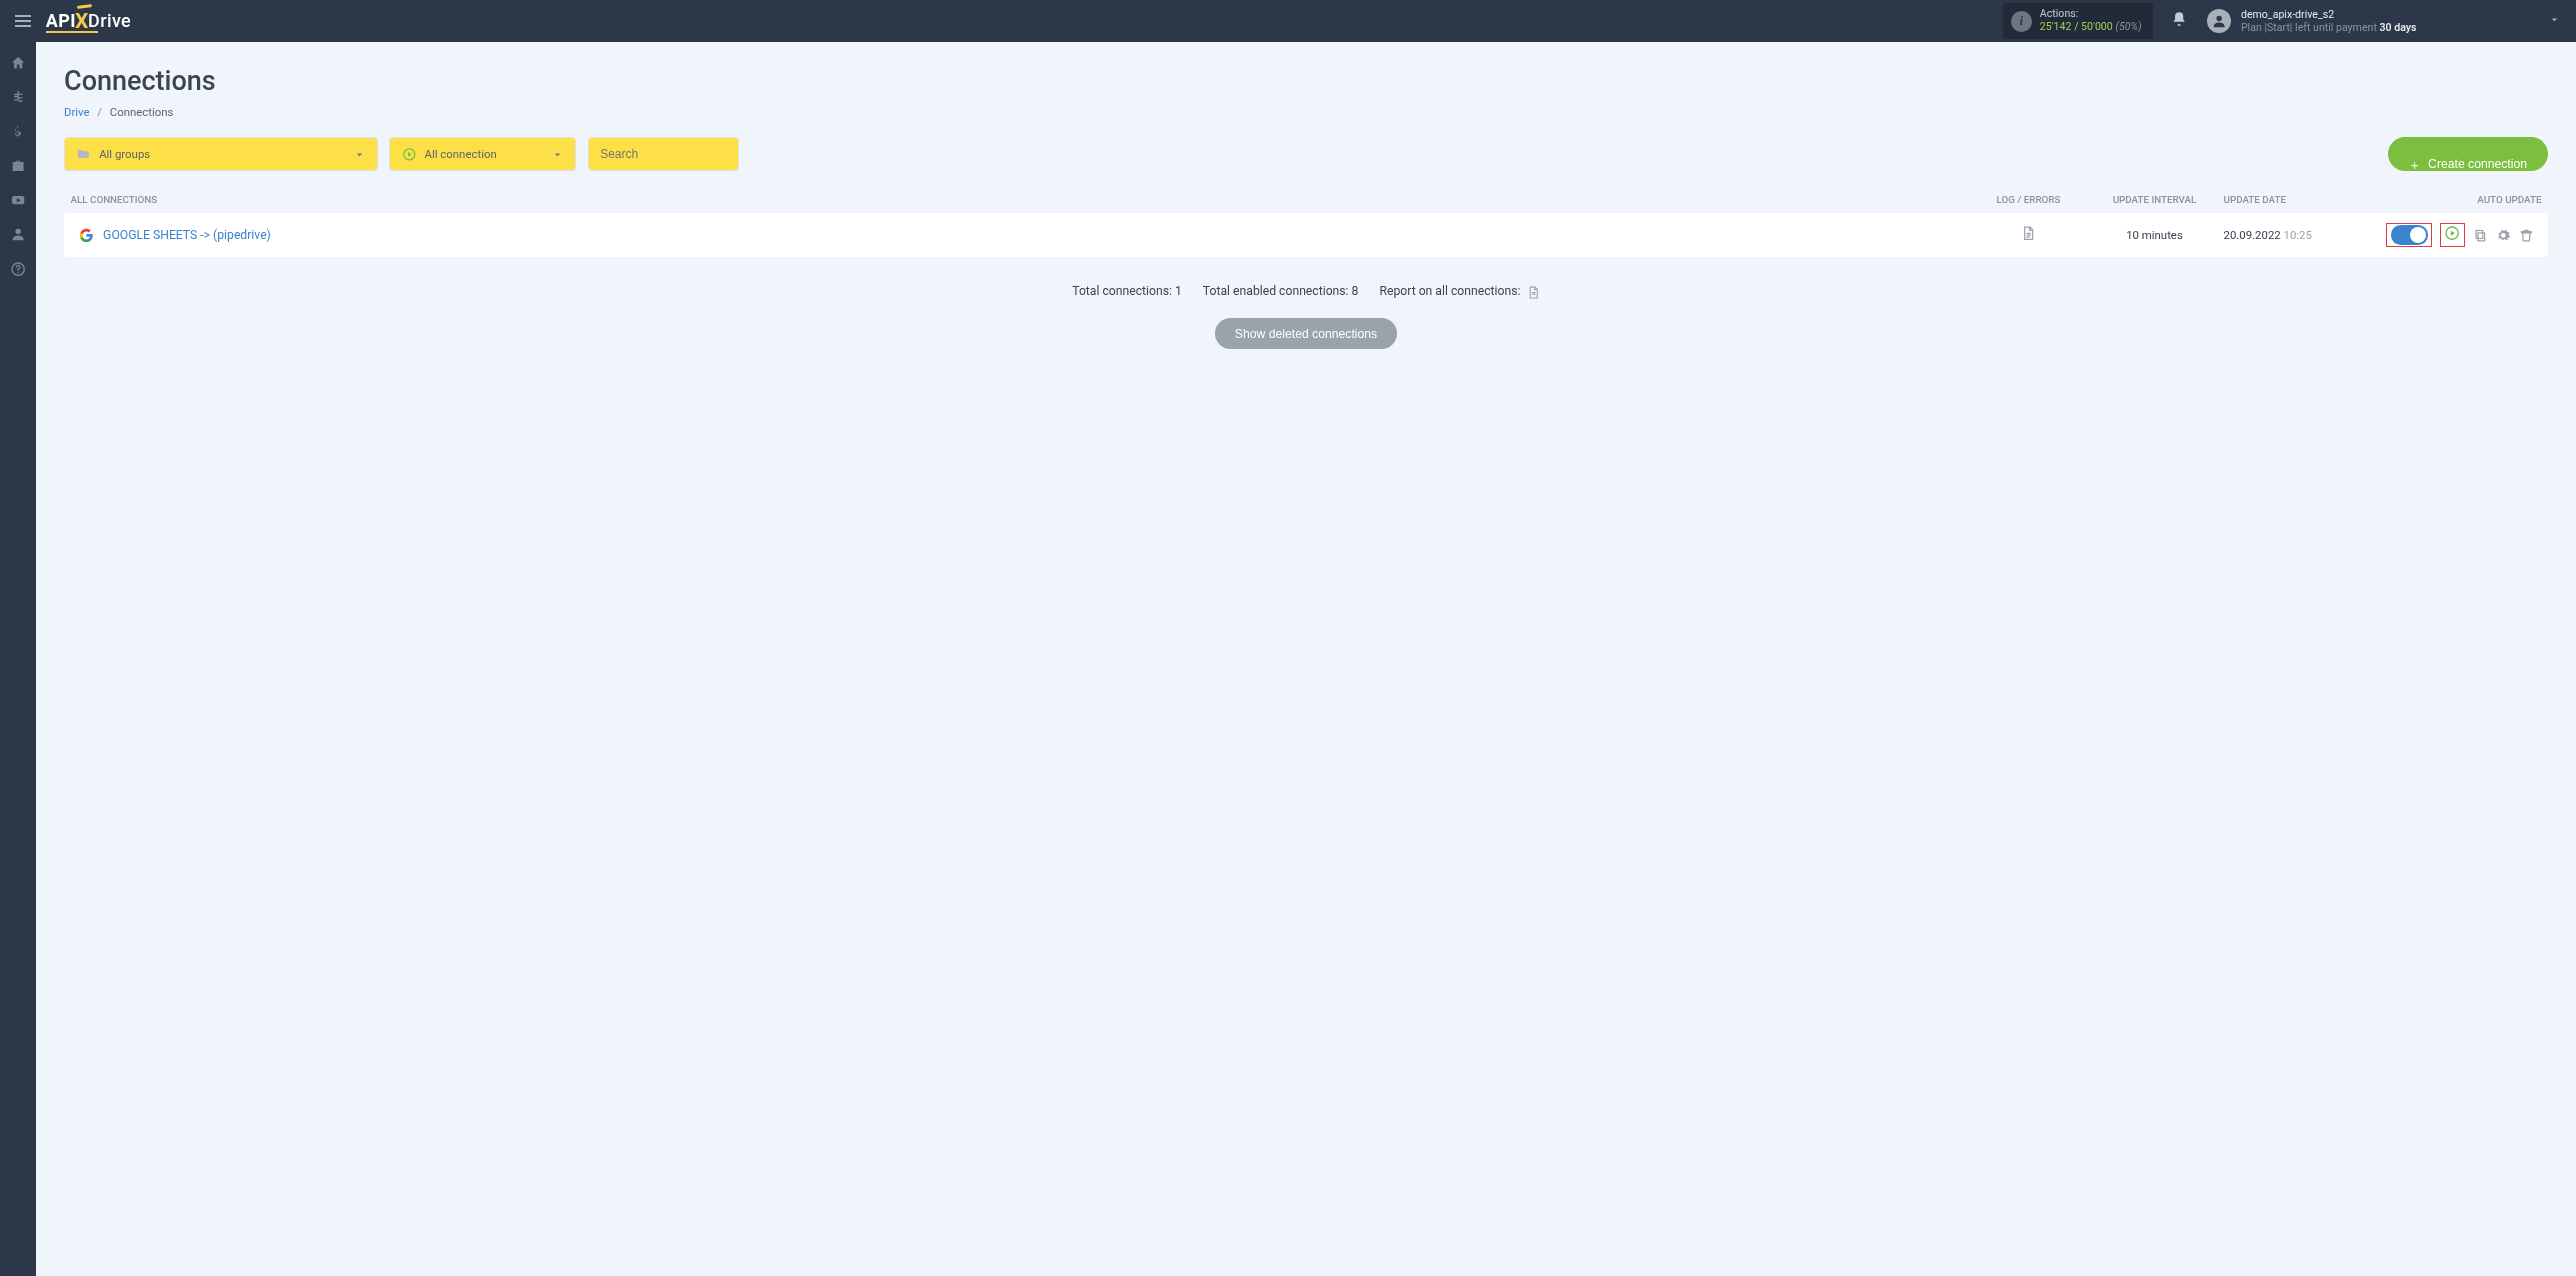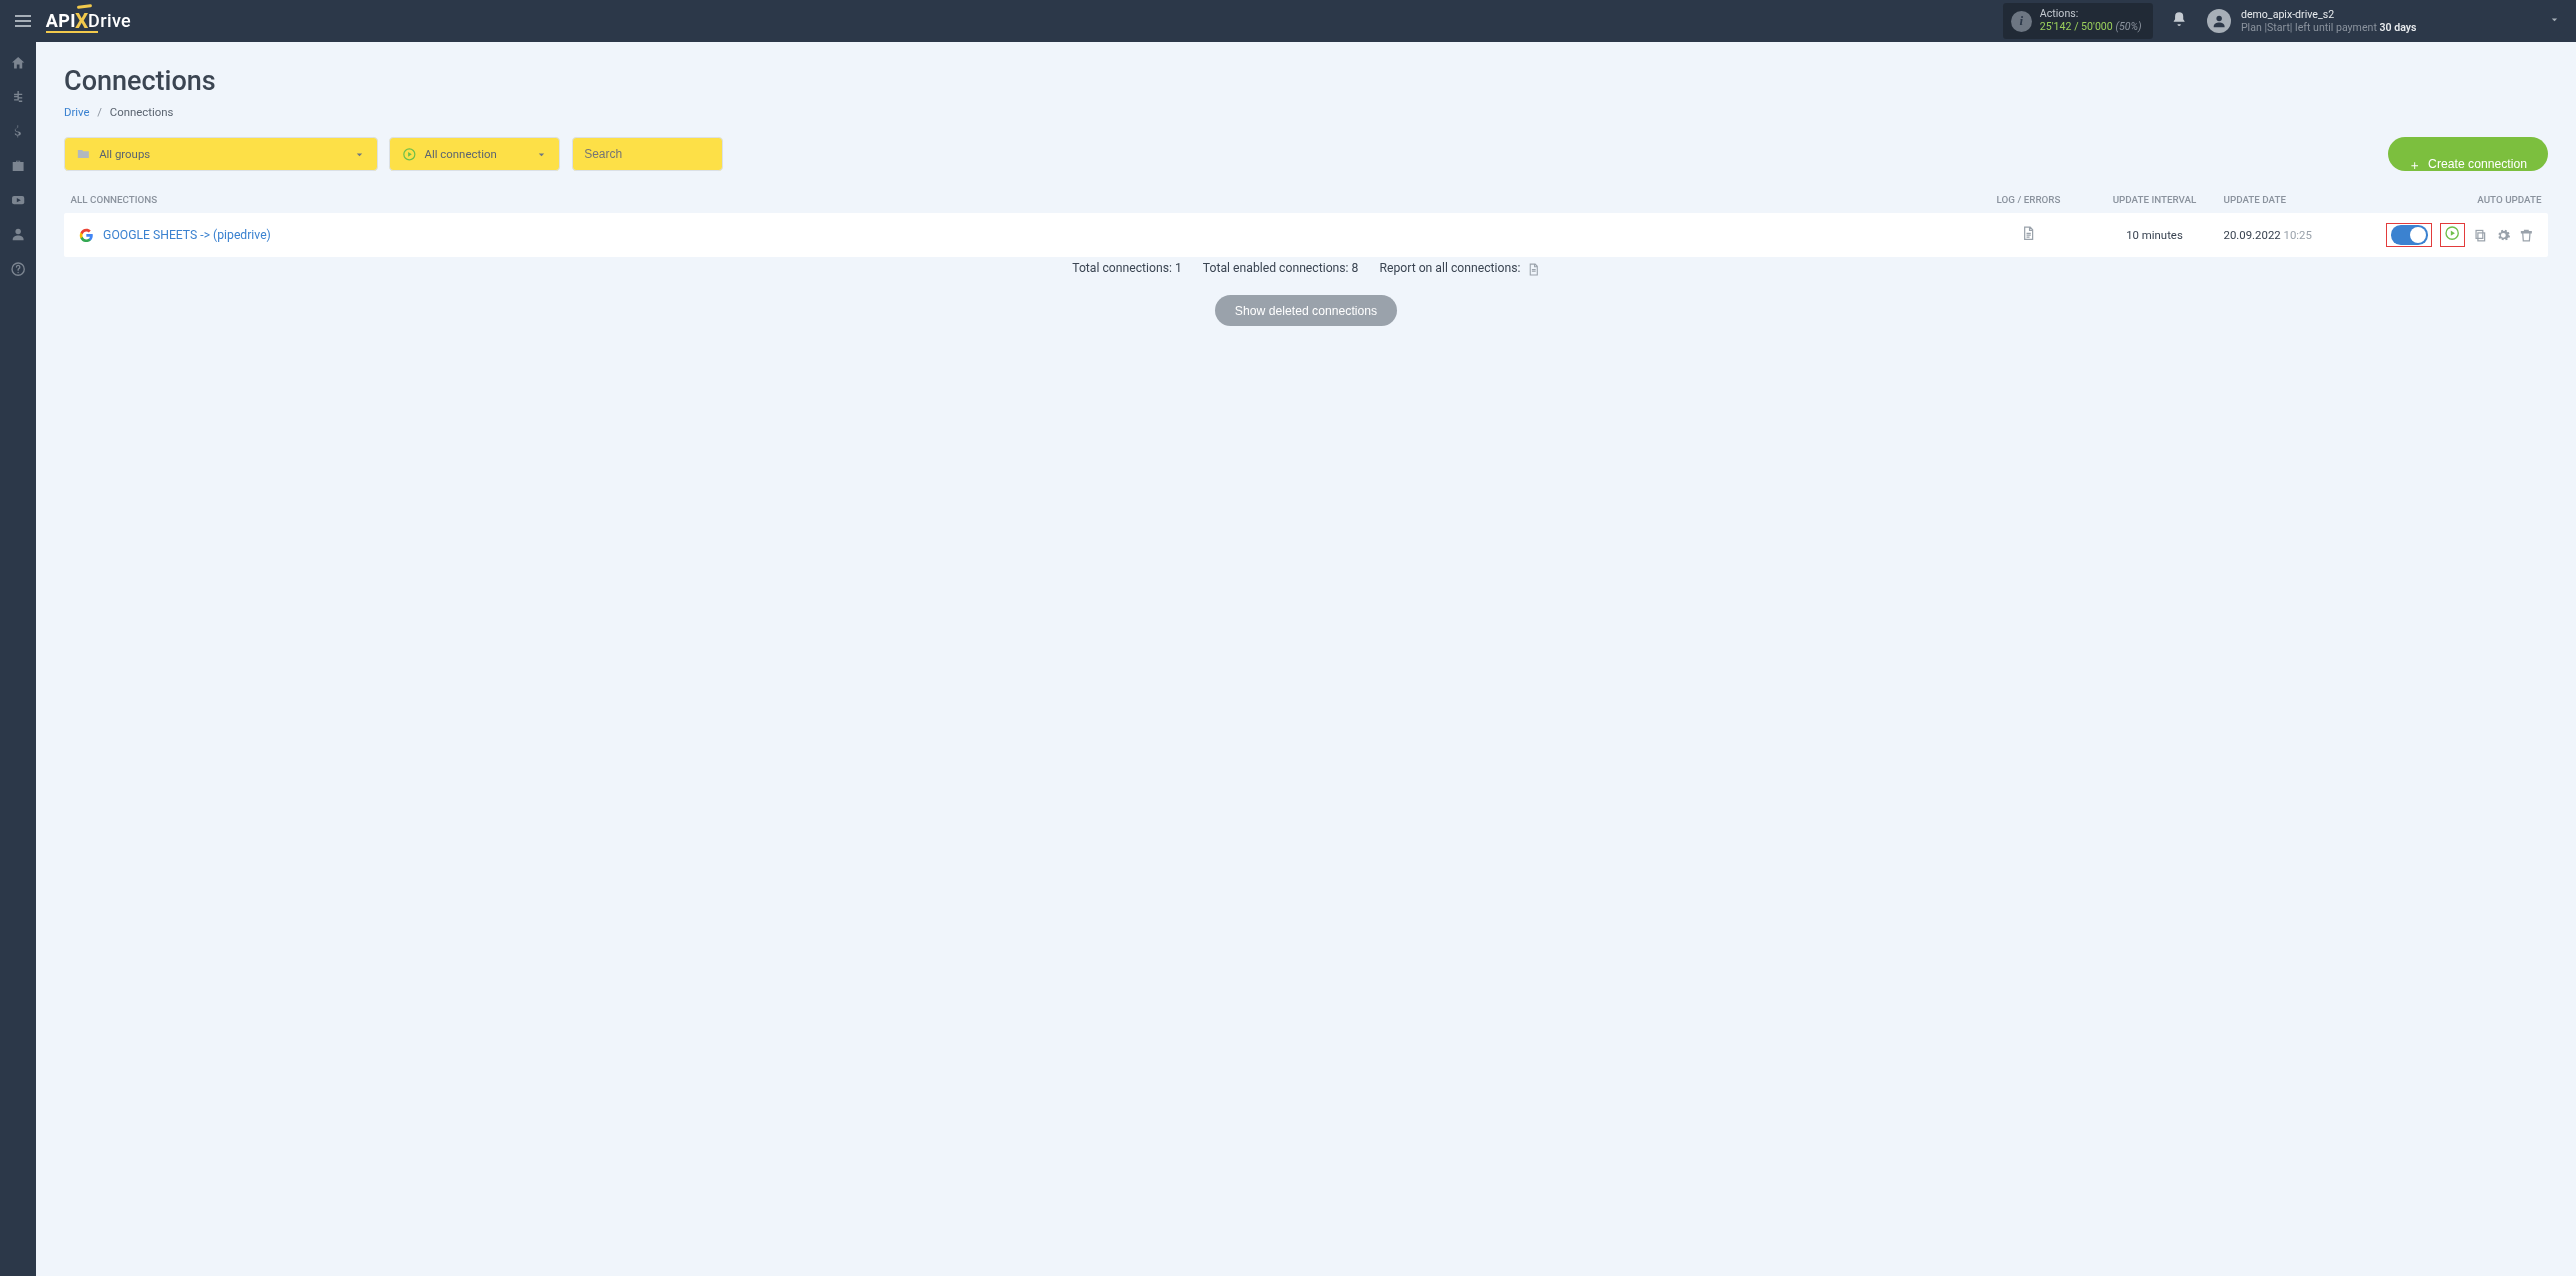--- a/index.html
+++ b/index.html
@@ -75,21 +75,21 @@
 .breadcrumb { font-size:11.4px; color:#5b6470; margin-bottom:18px; }
 .breadcrumb a { color:#3b82d0; text-decoration:none; }
 .breadcrumb .sep { margin:0 4.9px; color:#8b939e; }
 
 .filters { display:flex; gap:11.4px; align-items:center; margin-bottom:14.7px; }
 .select-box, .search-box {
   background:#fde047; border:0.8px solid #dbe0e6; border-radius:4.1px; height:34px;
   display:flex; align-items:center; padding:0 11.4px; gap:8.1px; color:#5b6470;
 }
 .select-box { width:314px; justify-content:space-between; cursor:pointer; position:relative; }
-.select-box.small { width:171px; }
+.select-box.small { width:187px; }
 .select-box .left { display:flex; align-items:center; gap:8.1px; }
 .select-box svg.folder-icn, .select-box svg.play-icn { width:14.7px;height:14.7px;fill:#b1b8c0; }
 .select-box svg.play-icn circle { fill:none; stroke:#6fbf4b; stroke-width:2;}
 .select-box svg.chev-icn { width:13px;height:13px;fill:#6d7682; }
 .search-box { width:151px; }
 .search-box input { border:none; outline:none; font-size:12px; color:#5b6470; width:100%; background:transparent; }
 .btn-create {
   margin-left:auto;
   background:#7cbf3e; color:#fff; border:none; border-radius:18px;
   height:34px; padding:0 21px; display:flex; align-items:flex-end; gap:8.1px;
@@ -102,21 +102,21 @@
   grid-template-columns: 1fr 114px 138px 163px 155px;
   padding: 8.1px 6.5px;
   font-size:9.8px; color:#8b939e; font-weight:500;
 }
 .row {
   background:#fff; border-radius:2px;
   display:grid;
   grid-template-columns: 1fr 114px 138px 163px 155px;
   align-items:center;
   padding: 9.8px 6.5px;
-  margin-bottom:4px;
+  margin-bottom:27px;
 }
 .row .name-cell { display:flex; align-items:center; gap:9.8px; padding-left:8.1px; }
 .g-logo { width:14.7px;height:14.7px; }
 .row a.conn-name { color:#3b82d0; text-decoration:none; font-size:12.2px; }
 .log-cell { text-align:center; }
 .log-cell svg { width:14.7px;height:14.7px;fill:#9aa2ab; cursor:pointer; }
 .interval-cell { text-align:center; color:#384250; }
 .date-cell { color:#384250; }
 .date-cell .time { color:#9aa2ab; }
 .actions-cell { display:flex; align-items:center; gap:8.1px; justify-content:flex-end; padding-right:8.1px; }

